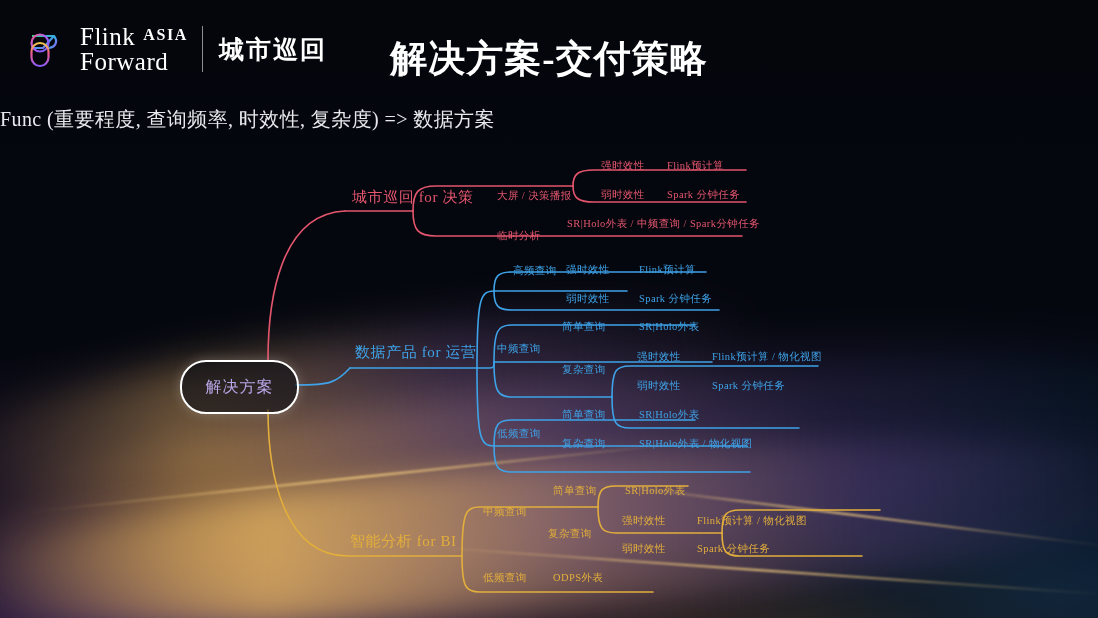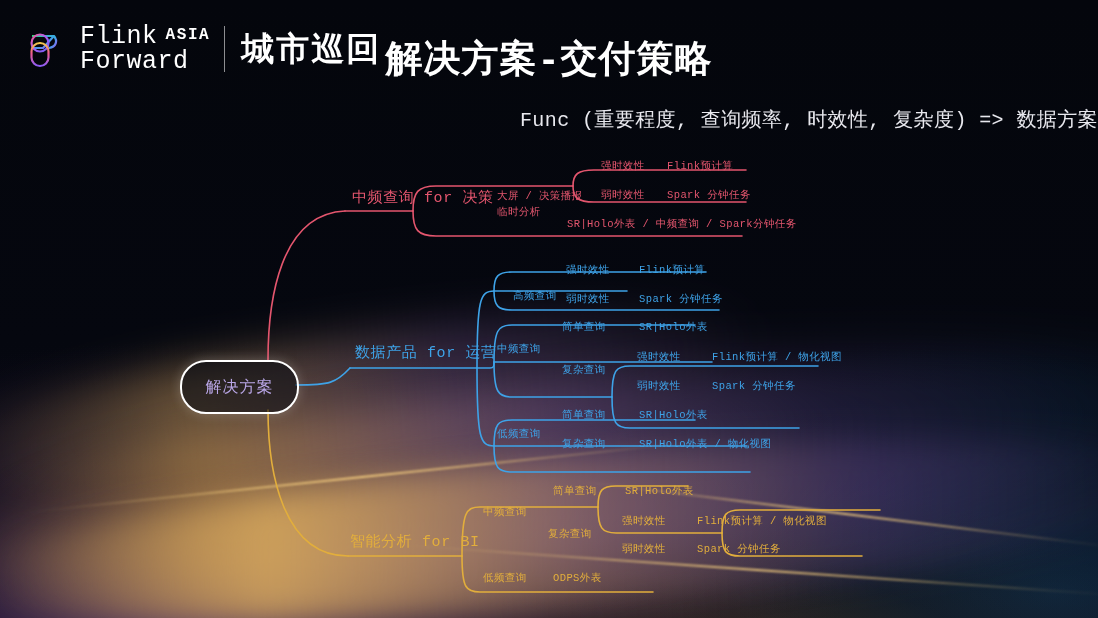--- a/index.html
+++ b/index.html
@@ -1,19 +1,19 @@
 <!DOCTYPE html>
 <html><head>
 <meta charset="utf-8">
 <style>
   html,body{margin:0;padding:0;background:#04060d;}
   #slide{
     position:relative;width:1098px;height:618px;overflow:hidden;
     background:#0f172a;
-    font-family:Liberation Mono, monospace;
+    font-family:Liberation Serif, serif;
     color:#fff;
   }
   
   .bg{position:absolute;inset:0;pointer-events:none;}
   .bg-base{
     background:
       radial-gradient(900px 420px at 18% 104%, rgba(120,70,160,.55) 0%, rgba(60,30,90,.25) 40%, rgba(5,7,14,0) 72%),
       radial-gradient(700px 300px at 62% 112%, rgba(180,130,40,.35) 0%, rgba(60,40,10,.14) 45%, rgba(5,7,14,0) 75%),
       radial-gradient(760px 340px at 96% 96%, rgba(20,70,110,.45) 0%, rgba(8,30,55,.2) 45%, rgba(5,7,14,0) 78%),
       linear-gradient(180deg,#04060c 0%,#05070f 55%,#0a0a14 100%);
@@ -36,28 +36,28 @@
 
   
   .brand{position:absolute;left:18px;top:18px;display:flex;align-items:center;height:62px;}
   .logo-mark{width:52px;height:52px;flex:0 0 52px;}
   .brand-word{margin-left:10px;line-height:1.02;}
   .brand-line{display:flex;align-items:flex-end;}
   .brand-flink{font-size:25px;letter-spacing:.5px;color:#fff;font-weight:400;}
   .brand-forward{font-size:25px;letter-spacing:.5px;color:#fff;font-weight:400;}
   .brand-asia{font-size:16px;font-weight:700;letter-spacing:1.6px;color:#fff;margin-left:8px;margin-bottom:6px;}
   .brand-div{width:1px;height:46px;background:rgba(255,255,255,.55);margin:0 16px 0 14px;}
-  .brand-cn{font-size:33px;font-weight:700;letter-spacing:2px;color:#fff;}
+  .brand-cn{font-size:25px;font-weight:700;letter-spacing:2px;color:#fff;}
 
   .title{
     position:absolute;left:0;right:0;top:34px;text-align:center;
     font-size:37px;font-weight:700;letter-spacing:1px;color:#fff;
   }
   .subtitle{
-    position:absolute;left:0;right:0;top:106px;text-align:right;
+    position:absolute;left:0;right:0;top:106px;text-align:left;
     font-size:20px;font-weight:400;color:#e8e8ee;letter-spacing:.4px;
   }
 
   
   .map{position:absolute;inset:0;}
   svg.links{position:absolute;inset:0;width:1098px;height:618px;}
   .node{position:absolute;white-space:nowrap;}
   .lbl{position:absolute;white-space:nowrap;transform:translateY(-50%);}
 
   .root{
@@ -174,31 +174,31 @@
           <path d="M722 533 C722 514 726 510 740 510 H880"></path>
           <path d="M722 533 C722 552 726 556 740 556 H862"></path>
         </g>
       </g>
     </svg>
 
     <div class="node root">
       <span>解决方案</span>
     </div>
 
-    <div class="lbl lv1 c-red" style="left:352px;top:197px;">中频查询 for 决策</div>
+    <div class="lbl lv1 c-red" style="left:352px;top:197px;">城市巡回 for 决策</div>
     <div class="lbl lv2 c-red" style="left:497px;top:196px;">大屏 / 决策播报</div>
     <div class="lbl lv3 c-red" style="left:601px;top:166px;">强时效性</div>
     <div class="lbl lv3 c-red" style="left:667px;top:166px;">Flink预计算</div>
     <div class="lbl lv3 c-red" style="left:601px;top:195px;">弱时效性</div>
     <div class="lbl lv3 c-red" style="left:667px;top:195px;">Spark 分钟任务</div>
-    <div class="lbl lv2 c-red" style="left:497px;top:212px;">临时分析</div>
+    <div class="lbl lv2 c-red" style="left:497px;top:236px;">临时分析</div>
     <div class="lbl lv3 c-red" style="left:567px;top:224px;">SR|Holo外表 / 中频查询 / Spark分钟任务</div>
 
     <div class="lbl lv1 c-blue" style="left:355px;top:352px;">数据产品 for 运营</div>
-    <div class="lbl lv2 c-blue" style="left:497px;top:296px;padding-left:16px;">高频查询</div>
+    <div class="lbl lv2 c-blue" style="left:497px;top:271px;padding-left:16px;">高频查询</div>
     <div class="lbl lv3 c-blue" style="left:566px;top:270px;">强时效性</div>
     <div class="lbl lv3 c-blue" style="left:639px;top:270px;">Flink预计算</div>
     <div class="lbl lv3 c-blue" style="left:566px;top:299px;">弱时效性</div>
     <div class="lbl lv3 c-blue" style="left:639px;top:299px;">Spark 分钟任务</div>
 
     <div class="lbl lv2 c-blue" style="left:497px;top:349px;">中频查询</div>
     <div class="lbl lv3 c-blue" style="left:562px;top:327px;">简单查询</div>
     <div class="lbl lv3 c-blue" style="left:639px;top:327px;">SR|Holo外表</div>
     <div class="lbl lv3 c-blue" style="left:562px;top:370px;">复杂查询</div>
     <div class="lbl lv3 c-blue" style="left:637px;top:357px;">强时效性</div>

